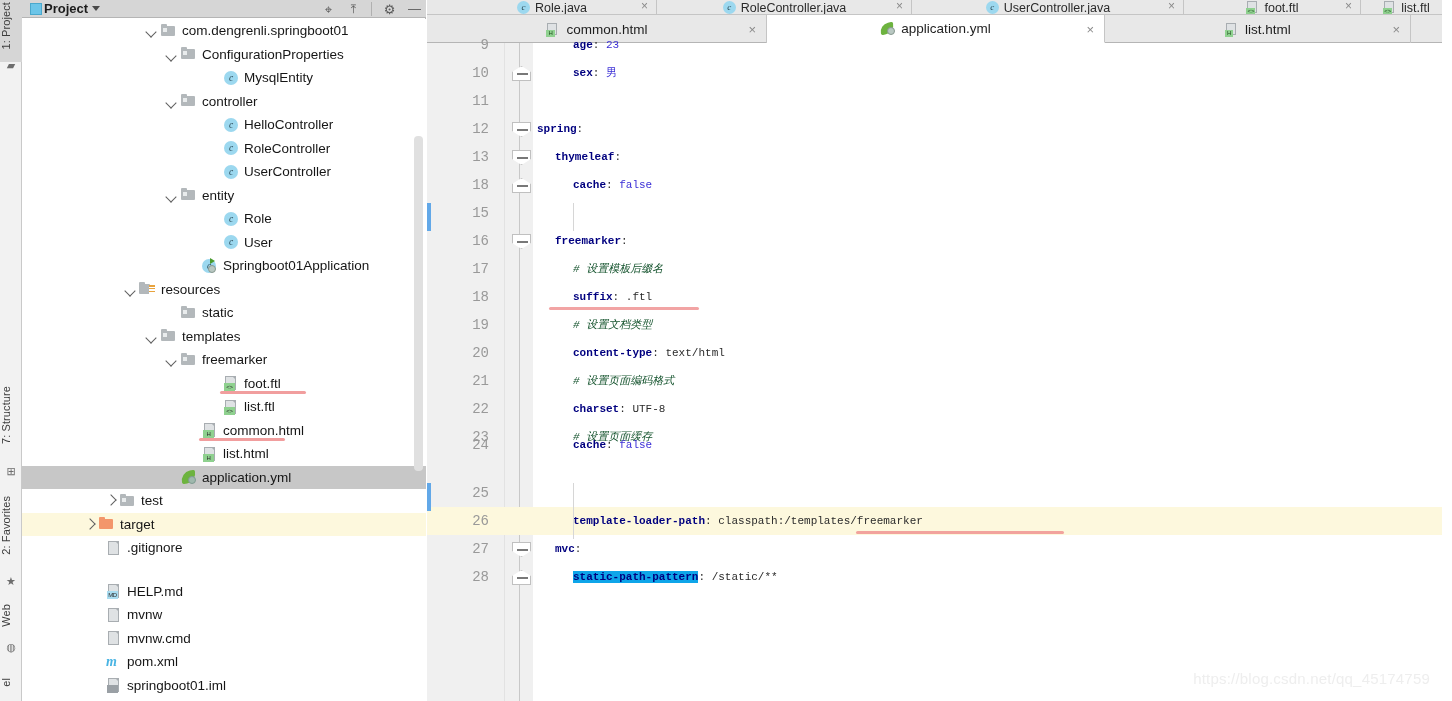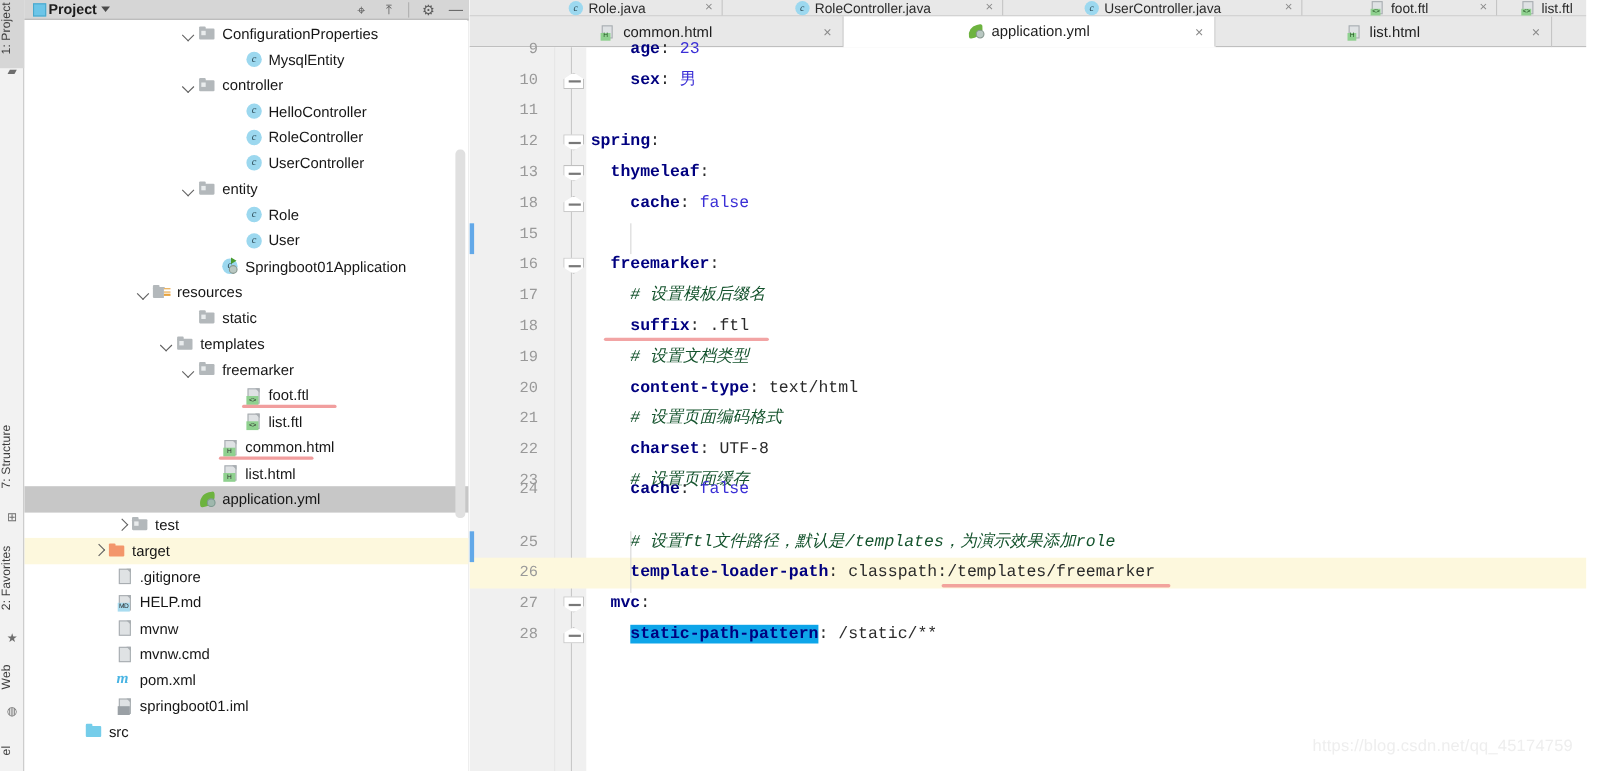--- a/index.html
+++ b/index.html
@@ -216,21 +216,21 @@
   }
   .fold-col { position:absolute; left:78px; top:0; width:28px; height:658px; background:#f0f0f0; }
   .fold-line { position:absolute; left:14px; top:0; width:1px; height:658px; background:#c8c8c8; }
   .codeline { position:absolute; left:0; width:1025px; height:28px; }
   .lnum {
     position:absolute; left:0; width:62px; text-align:right; height:28px; line-height:28px;
     font-size:14px; color:#999999; font-family:"Liberation Mono", monospace;
   }
   .ctext {
     position:absolute; left:110px; height:28px; line-height:28px;
-    font-size:15px; font-family:"Liberation Mono", monospace; white-space:pre;
+    font-size:11px; font-family:"Liberation Mono", monospace; white-space:pre;
   }
   .k { color:#00007f; font-weight:700; }
   .v { color:#3b2fd6; }
   .s { color:#2b2b2b; }
   .cm { color:#14532d; font-style:italic; }
   .hlrow { background:#fdf8dd; }
   .hlkey { background:#0ea5e9; }
   .foldmark {
     position:absolute; left:85px; width:19px; height:15px;
     background:#fff; border:1px solid #c0c0c0;
@@ -276,20 +276,27 @@
       </div>
       <div class="hdr-icons">
         <span class="hdr-ico" style="font-size:13px;line-height:15px;text-align:center;">⌖</span>
         <span class="hdr-ico" style="font-size:12px;line-height:15px;text-align:center;">⤒</span>
         <span class="hdr-sep"></span>
         <span class="hdr-ico" style="font-size:13px;line-height:15px;text-align:center;">⚙</span>
         <span class="hdr-ico" style="font-size:13px;line-height:13px;text-align:center;">—</span>
       </div>
     </div>
     <div class="tree" id="tree-root">
+        <div class="trow" style="padding-left: 123px;">
+          <span class="arrow down"></span>
+          <span class="ico folder">
+            <span class="win"></span>
+          </span>
+          <span class="lbl">com.dengrenli.springboot01</span>
+        </div>
         <div class="trow" style="padding-left: 143px;">
           <span class="arrow down"></span>
           <span class="ico folder">
             <span class="win"></span>
           </span>
           <span class="lbl">ConfigurationProperties</span>
         </div>
         <div class="trow" style="padding-left: 185px;">
           <span class="arrow"></span>
           <span class="ico cls">
@@ -446,21 +453,21 @@
           <span class="lbl">target</span>
         </div>
         <div class="trow" style="padding-left: 68px;">
           <span class="arrow"></span>
           <span class="ico file">
             <span class="sheet"></span>
             <span class="fold"></span>
           </span>
           <span class="lbl">.gitignore</span>
         </div>
-        <div class="trow" style="padding-left: 68px;">
+        <div class="trow" style="padding-left: 68px; margin-top: 20px;">
           <span class="arrow"></span>
           <span class="ico file">
             <span class="sheet"></span>
             <span class="fold"></span>
             <span class="tag md">MD</span>
           </span>
           <span class="lbl">HELP.md</span>
         </div>
         <div class="trow" style="padding-left: 68px;">
           <span class="arrow"></span>
@@ -649,21 +656,20 @@
           <div class="codeline" style="top: 380px;">
             <span class="lnum">23</span>
             <span class="ctext" style="left: 146px;"><span class="cm"># 设置页面缓存</span></span>
           </div>
           <div class="codeline" style="top: 388px;">
             <span class="lnum">24</span>
             <span class="ctext" style="left: 146px;"><span class="k">cache</span><span class="s">: </span><span class="v">false</span></span>
           </div>
           <div class="codeline" style="top: 436px;">
             <span class="lnum">25</span>
-            <span class="ctext" style="left: 146px;"><span class="cm"># 设置ftl文件路径，默认是/templates，为演示效果添加role</span></span>
           </div>
           <div class="codeline hlrow" style="top: 464px;">
             <span class="lnum">26</span>
             <span class="ctext" style="left: 146px;"><span class="k">template-loader-path</span><span class="s">: </span><span class="s">classpath:/templates/freemarker</span></span>
           </div>
           <div class="codeline" style="top: 492px;">
             <span class="lnum">27</span>
             <span class="ctext" style="left: 128px;"><span class="k">mvc</span><span class="s">:</span></span>
           </div>
           <div class="foldmark open" style="top: 499px;">

